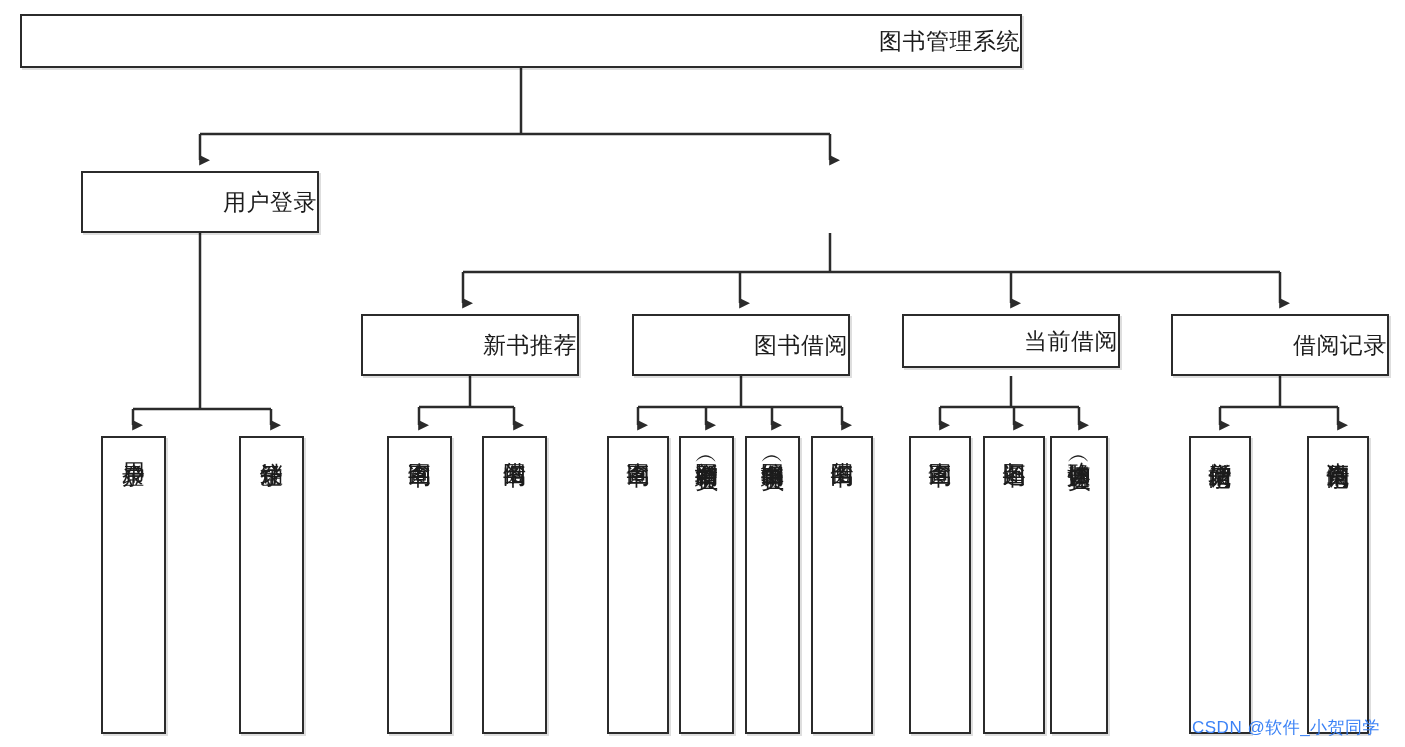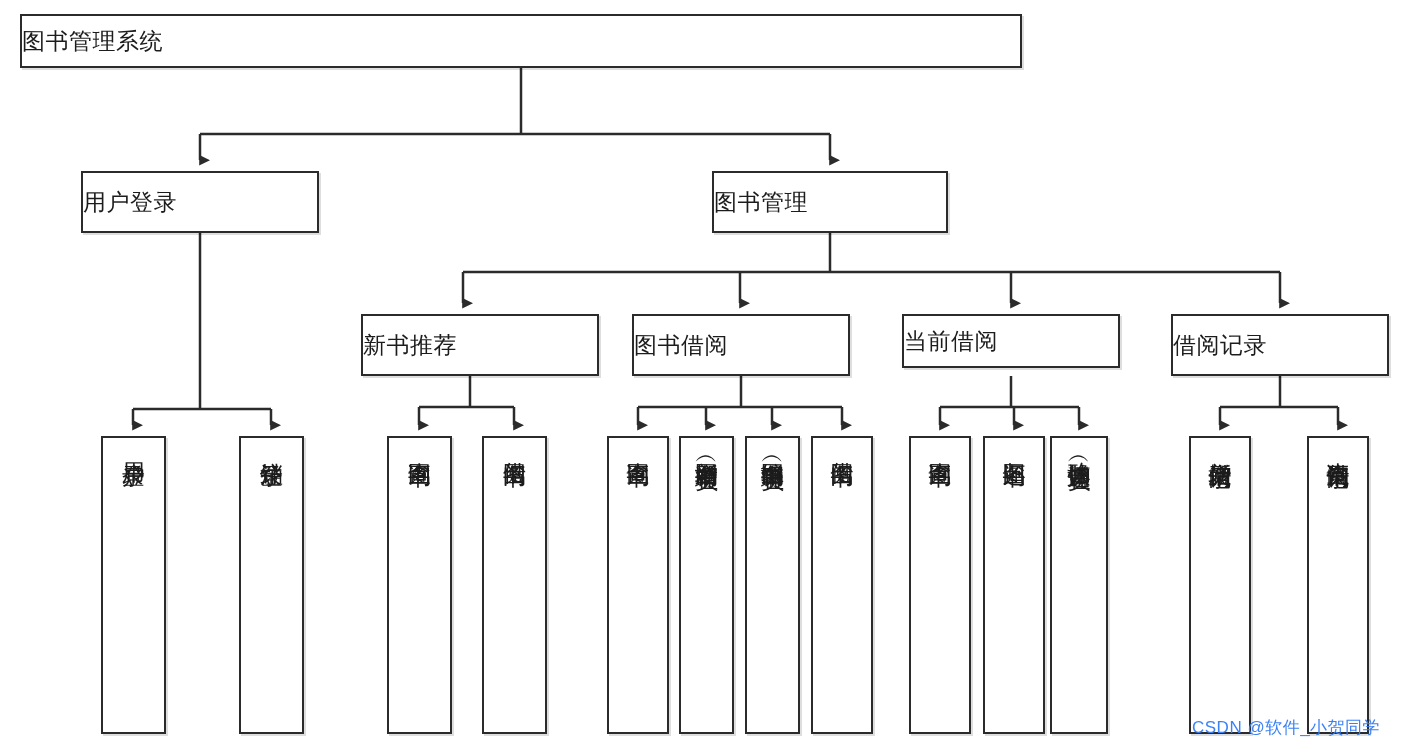--- a/index.html
+++ b/index.html
@@ -24,21 +24,21 @@
     width: 1405px;
     height: 747px;
   }
   .node {
     position: absolute;
     box-sizing: border-box;
     background: #ffffff;
     border: 2.5px solid #2b2b2b;
     display: flex;
     align-items: center;
-    justify-content: flex-start;
+    justify-content: flex-end;
     box-shadow: 2px 2px 0 rgba(0,0,0,0.13);
   }
   .node .label {
     color: #1c1c1c;
     line-height: 1.0;
     text-align: center;
     white-space: nowrap;
   }
   .node.horiz .label {
     font-size: 23px;
@@ -124,25 +124,22 @@
     </g>
   </svg>
 
   <div class="node horiz root" style="left: 20px; top: 14px; width: 1002px; height: 54px;">
     <span class="label">图书管理系统</span>
   </div>
 
   <div class="node horiz" style="left: 81px; top: 171px; width: 238px; height: 62px;">
     <span class="label">用户登录</span>
   </div>
-  <div class="node horiz" style="left: 712px; top: 171px; width: 236px; height: 62px;">
-    <span class="label">图书管理</span>
-  </div>
 
-  <div class="node horiz" style="left: 361px; top: 314px; width: 238px; height: 62px;">
+  <div class="node horiz" style="left: 361px; top: 314px; width: 218px; height: 62px;">
     <span class="label">新书推荐</span>
   </div>
   <div class="node horiz" style="left: 632px; top: 314px; width: 218px; height: 62px;">
     <span class="label">图书借阅</span>
   </div>
   <div class="node horiz" style="left: 902px; top: 314px; width: 218px; height: 54px;">
     <span class="label">当前借阅</span>
   </div>
   <div class="node horiz" style="left: 1171px; top: 314px; width: 218px; height: 62px;">
     <span class="label">借阅记录</span>

